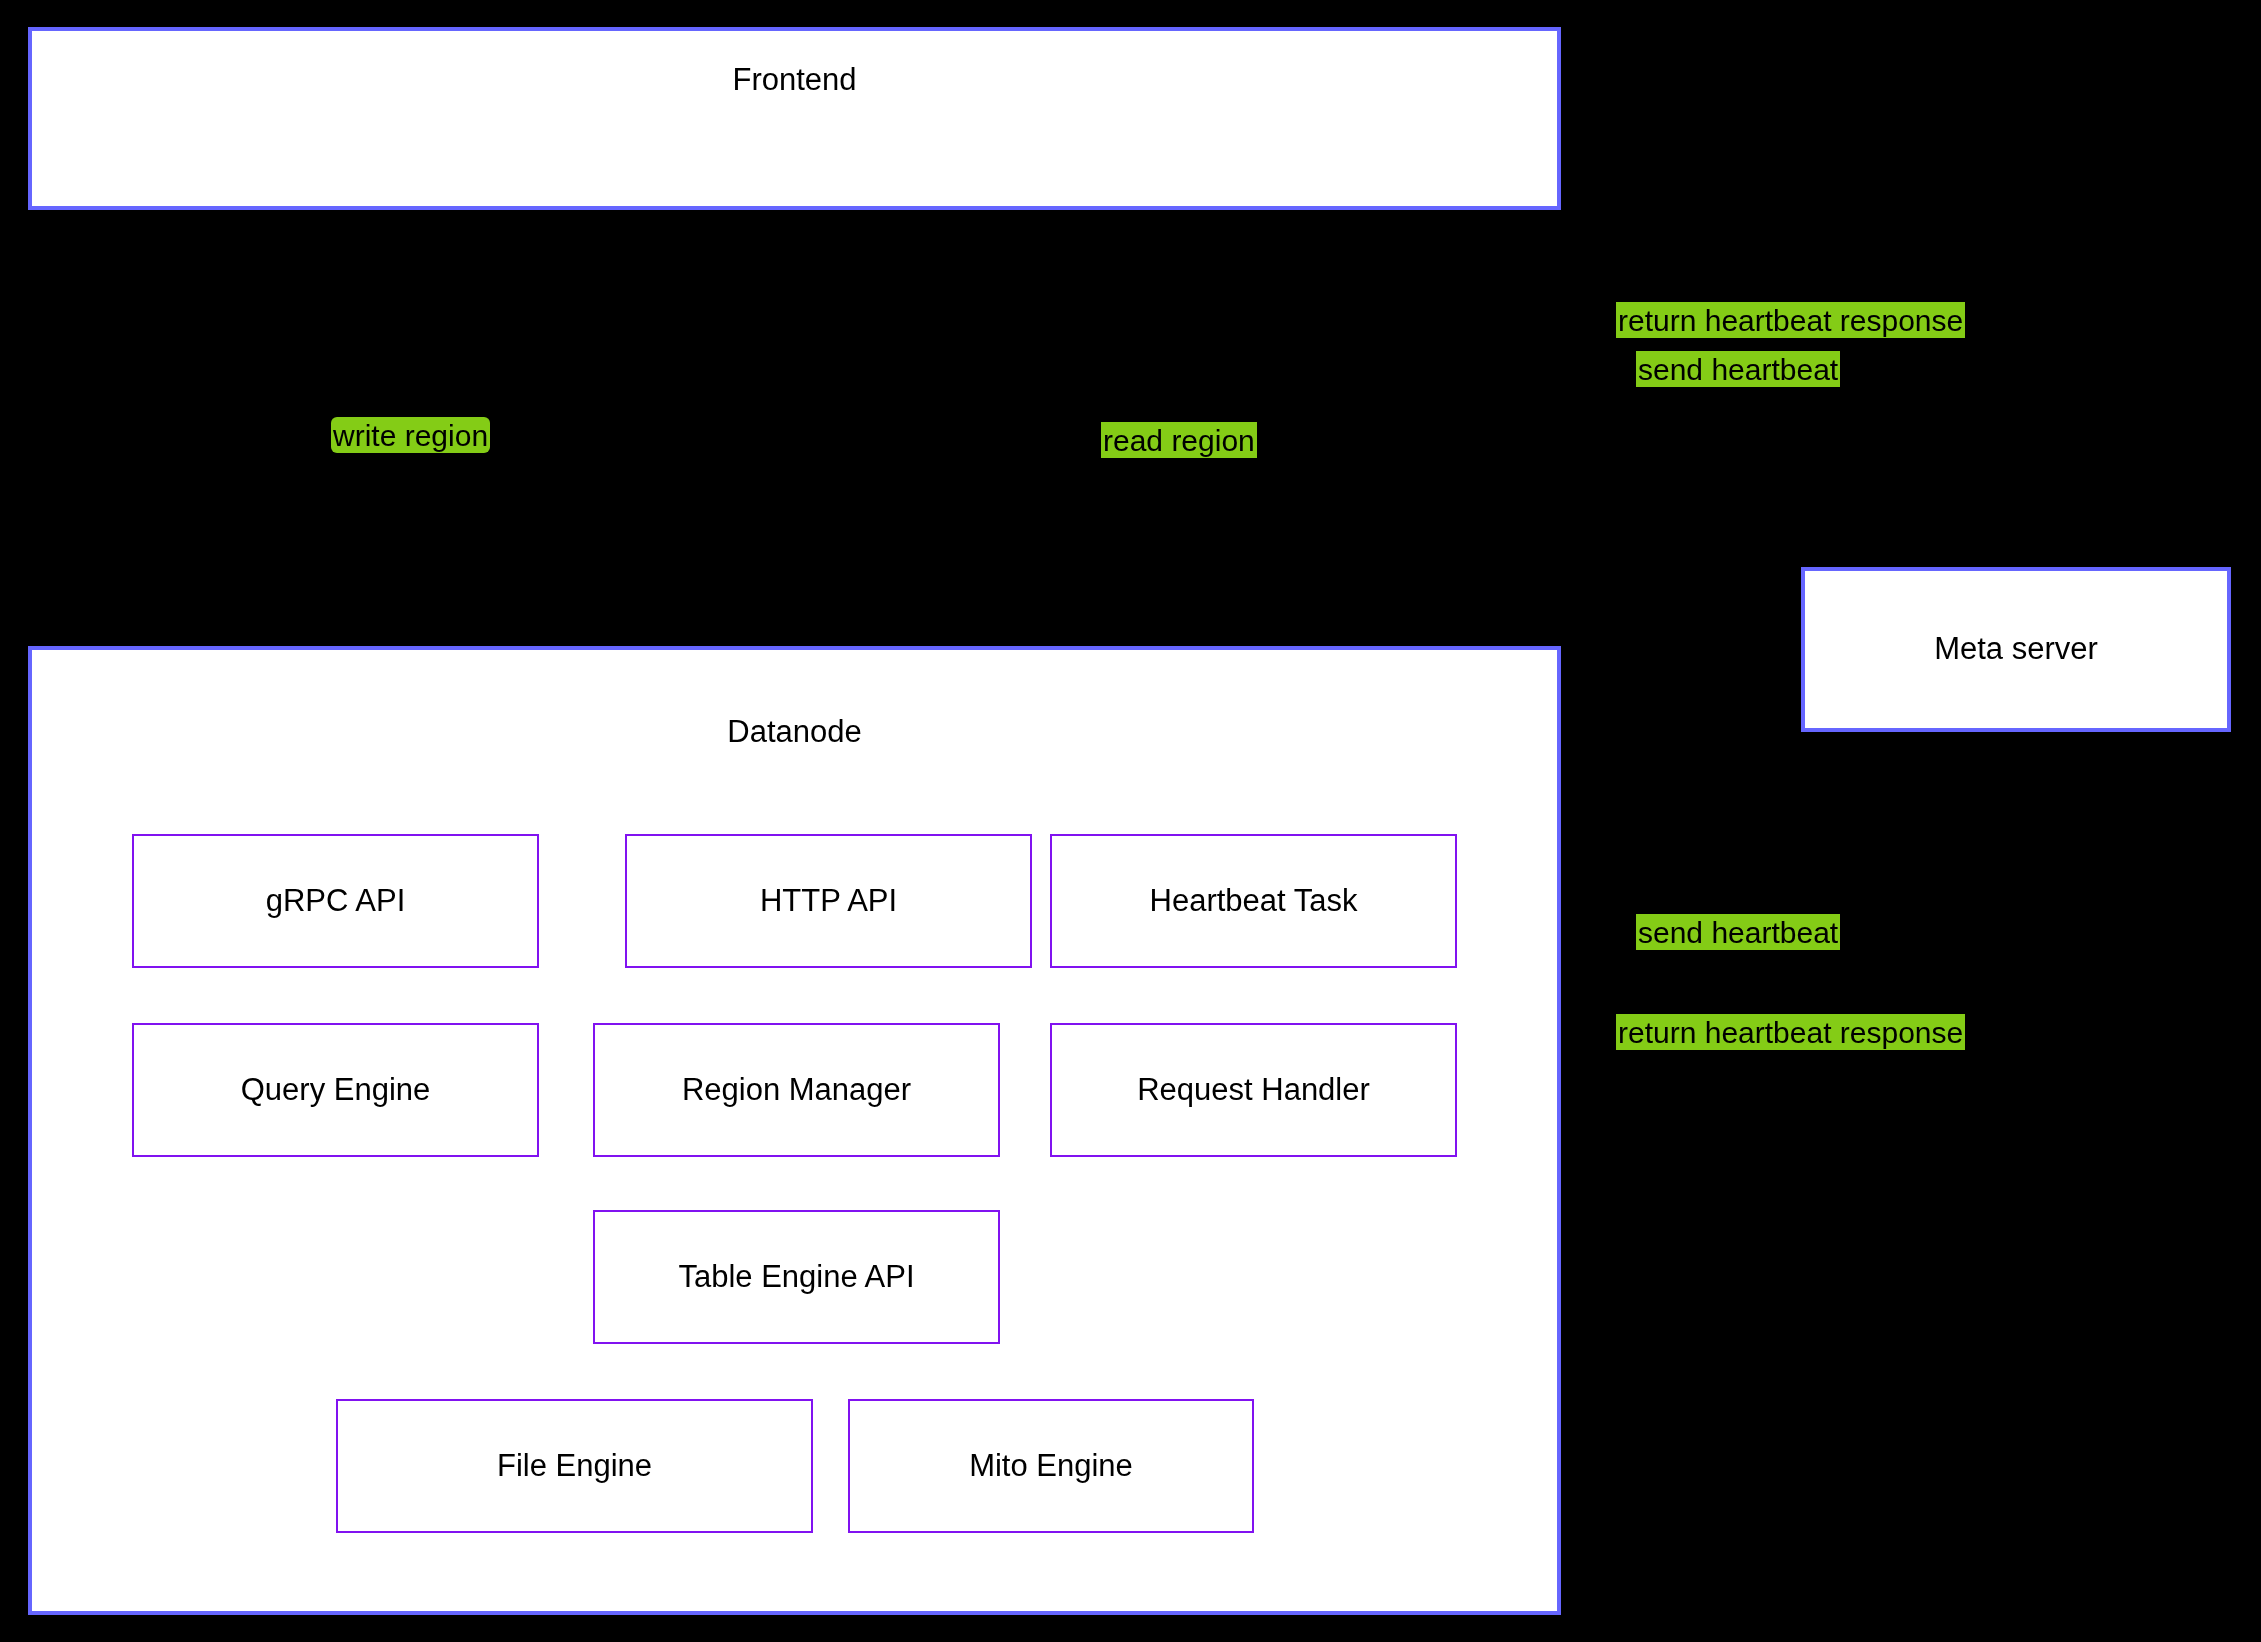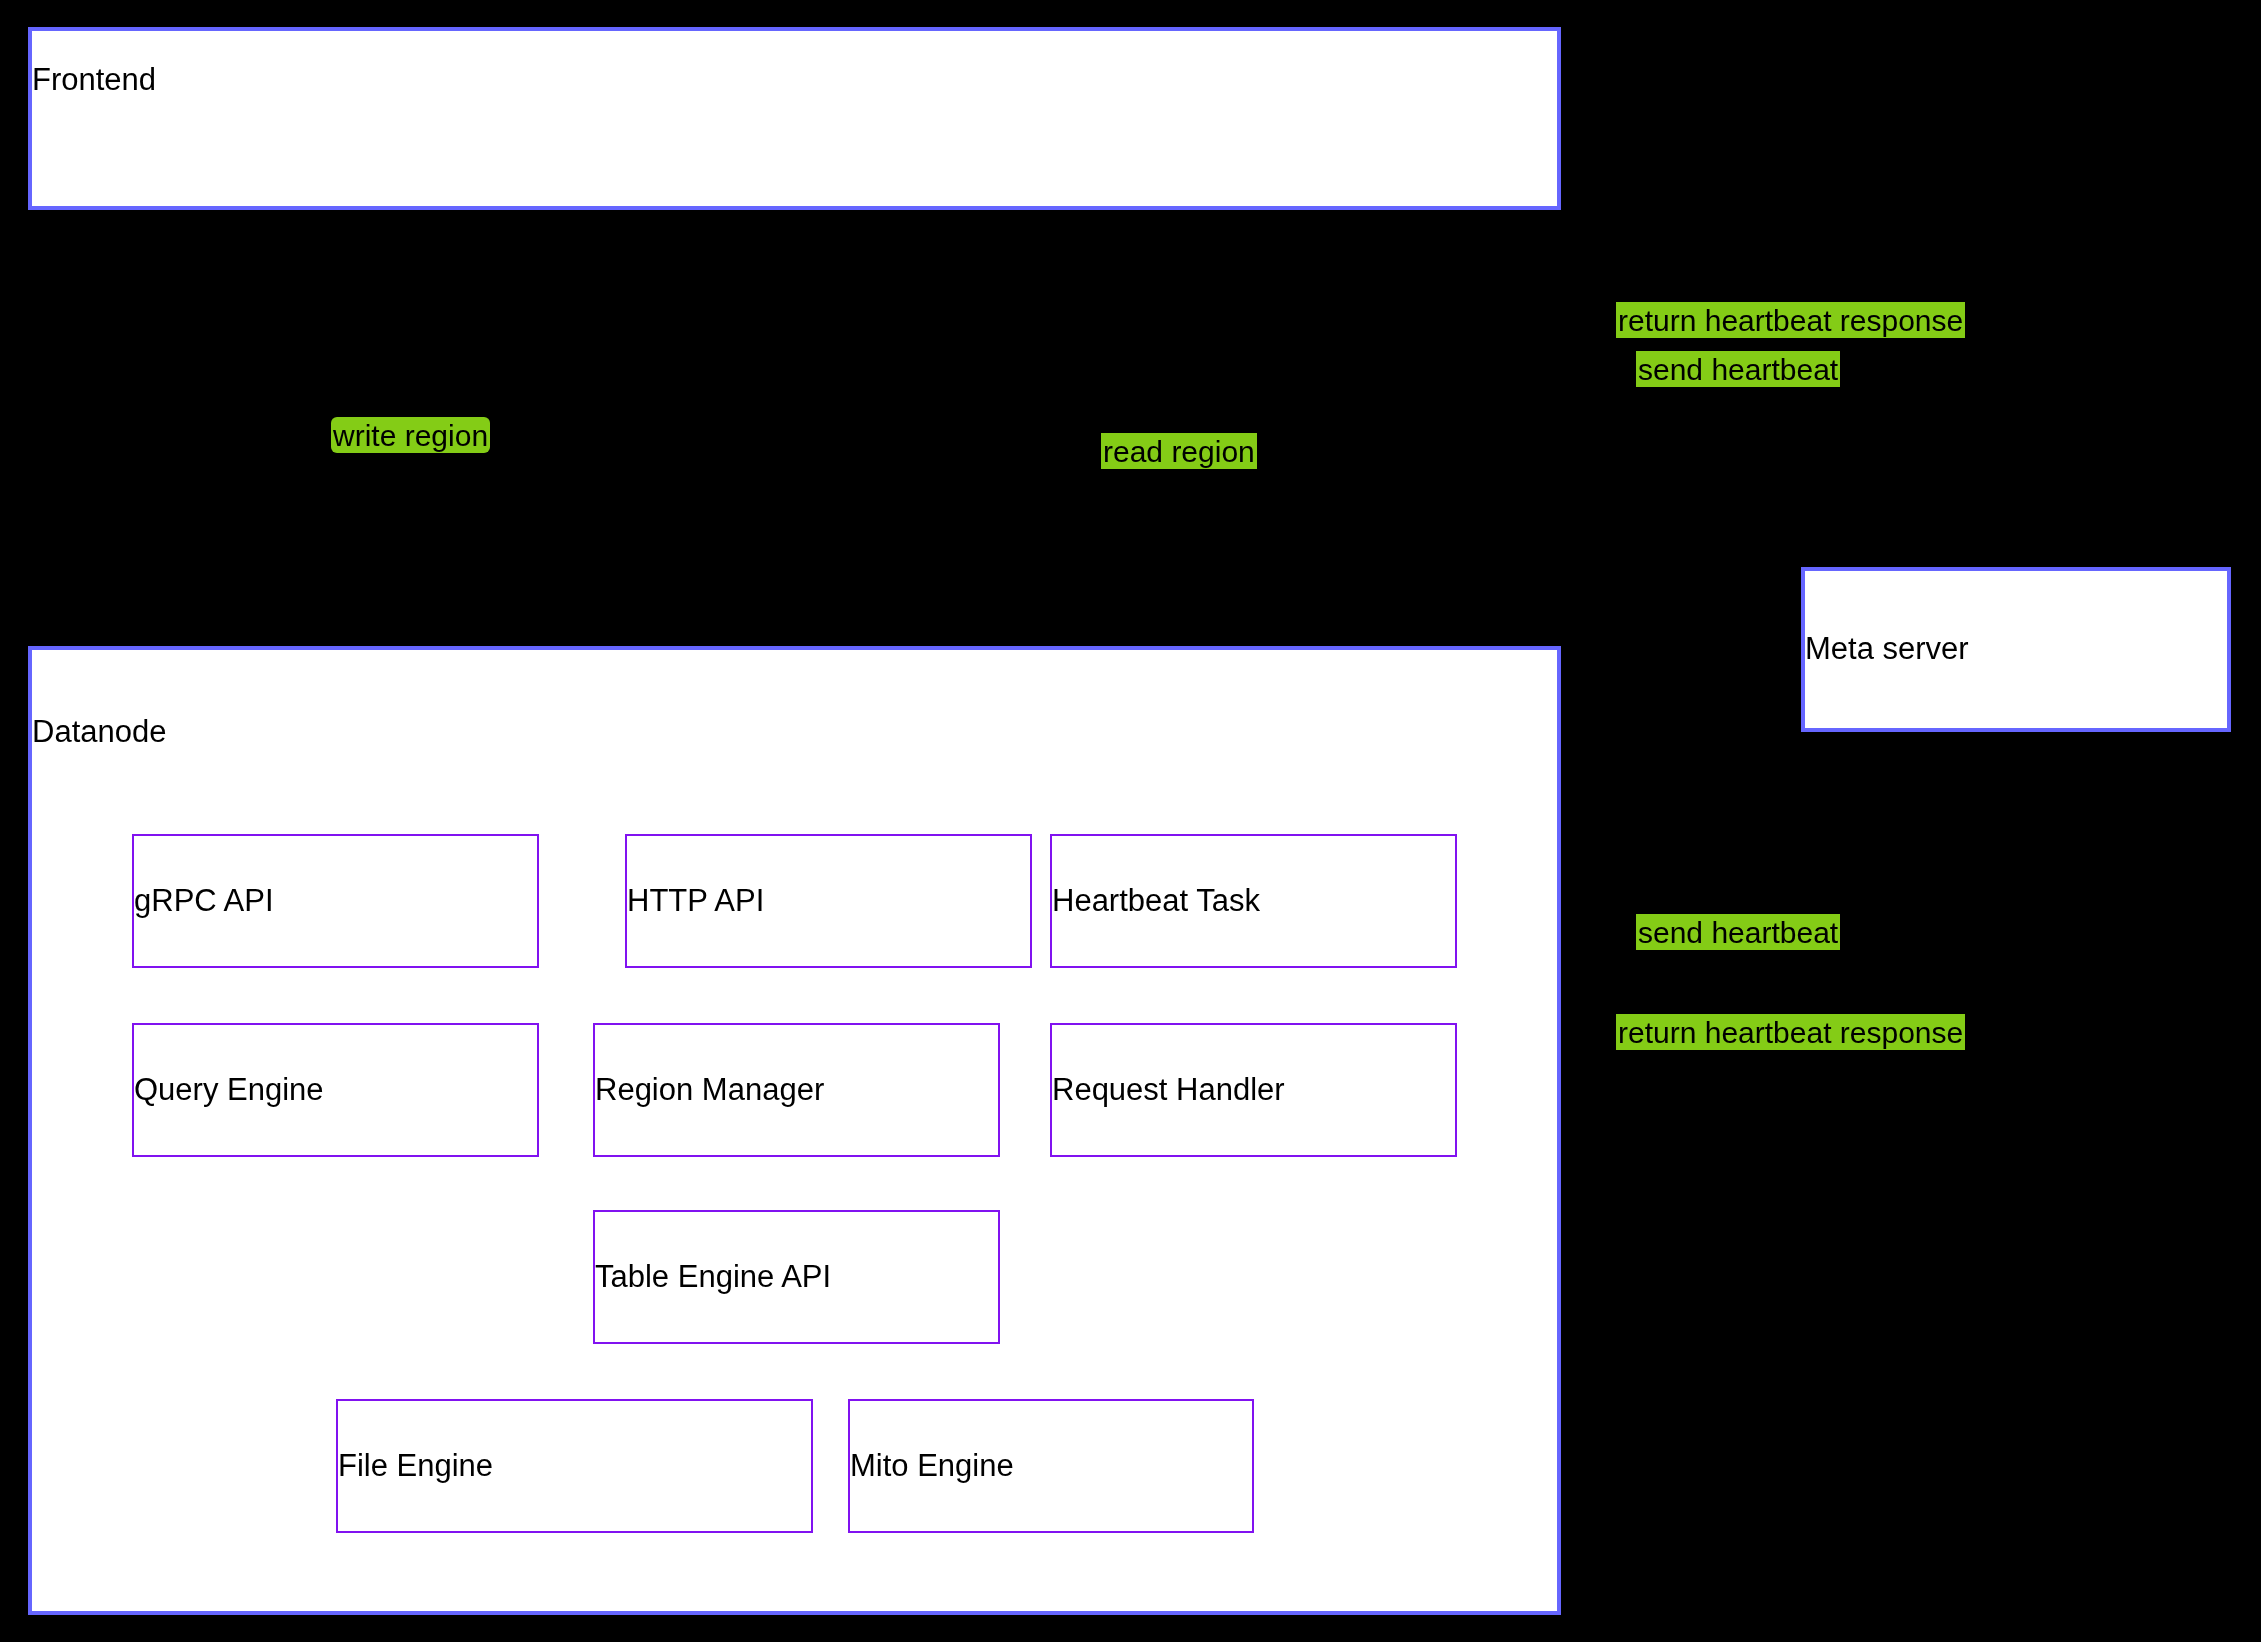--- a/index.html
+++ b/index.html
@@ -16,21 +16,21 @@
     height: 1643px;
     background: #000000;
     overflow: hidden;
   }
   .node {
     position: absolute;
     background: #ffffff;
     box-sizing: border-box;
     display: flex;
     align-items: flex-start;
-    justify-content: flex-start;
+    justify-content: center;
   }
   .node.outer {
     border: 4px solid #6666ff;
   }
   .node.inner {
     border: 2.7px solid #8112f0;
     align-items: center;
   }
   .node-label {
     color: #000000;
@@ -123,20 +123,20 @@
   </div>
 
   <div class="node inner" style="left:336px; top:1399px; width:477px; height:134px;">
     <div class="node-label">File Engine</div>
   </div>
   <div class="node inner" style="left:848px; top:1399px; width:406px; height:134px;">
     <div class="node-label">Mito Engine</div>
   </div>
 
   <div class="edge-label" style="left:331px; top:417px;border-radius:6px;">write region</div>
-  <div class="edge-label" style="left:1101px; top:433px;">read region</div>
+  <div class="edge-label" style="left:1101px; top:422px;">read region</div>
   <div class="edge-label" style="left:1616px; top:302px;">return heartbeat response</div>
   <div class="edge-label" style="left:1636px; top:351px;">send heartbeat</div>
   <div class="edge-label" style="left:1636px; top:914px;">send heartbeat</div>
   <div class="edge-label" style="left:1616px; top:1014px;">return heartbeat response</div>
 
 </div>
 
 
 </body></html>

